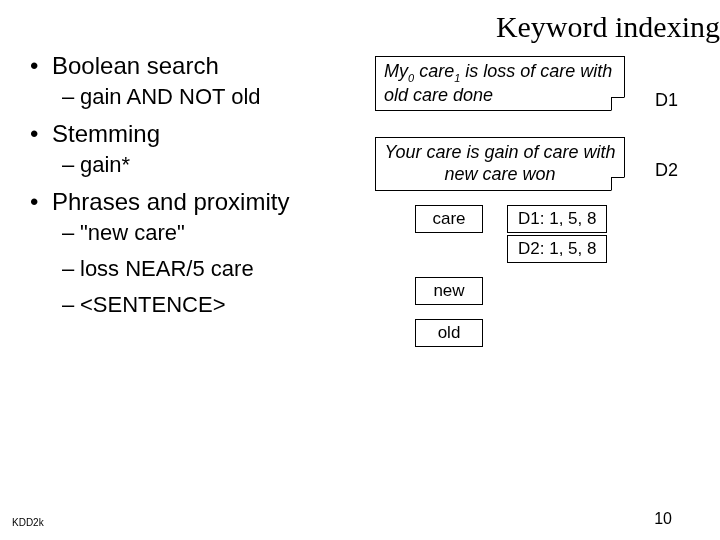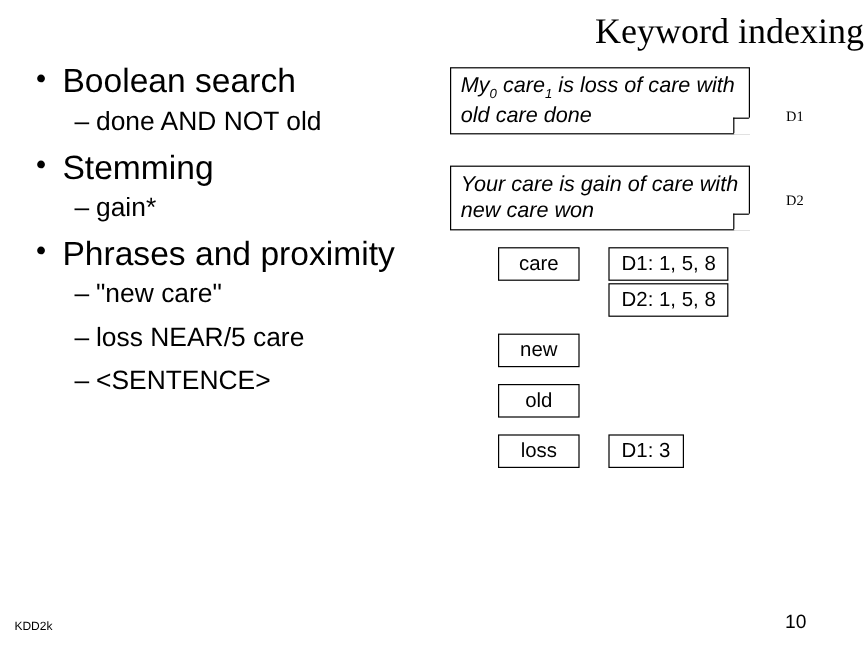--- a/index.html
+++ b/index.html
@@ -26,21 +26,21 @@
   }
   .left {
     width: 345px;
   }
   .right {
     width: 330px;
     position: relative;
     padding-top: 4px;
   }
   .bullet1 {
-    font-size: 28px;
+    font-size: 24px;
     margin-bottom: 4px;
     position: relative;
     padding-left: 22px;
   }
   .bullet1::before {
     content: "•";
     position: absolute;
     left: 0;
     top: 0;
     font-size: 24px;
@@ -81,22 +81,22 @@
   .fold::after {
     content: "";
     position: absolute;
     right: 0;
     bottom: 0;
     border-left: 14px solid transparent;
     border-bottom: 14px solid #fff;
   }
   .dlabel {
     position: absolute;
-    font-family: Liberation Serif, serif;
-    font-size: 12px;
+    font-family: Liberation Sans, sans-serif;
+    font-size: 18px;
   }
   .sub { font-size: 11px; vertical-align: sub; }
   .index-row {
     display: flex;
     align-items: flex-start;
     gap: 24px;
     margin-top: 14px;
   }
   .index-key {
     border: 1.5px solid #000;
@@ -129,32 +129,32 @@
     font-size: 10px;
     text-align: center;
   }
   .footer-right {
     position: absolute;
     right: 48px;
     bottom: 12px;
     font-size: 16px;
   }
   .docbox1 { width: 250px; }
-  .docbox2 { width: 250px; margin-top: 26px; }
+  .docbox2 { width: 250px; margin-top: 26px; text-align: center; }
 </style>
 </head>
 <body>
 
 <div class="title">Keyword indexing</div>
 
 <div class="content">
   <div class="left">
 
     <div class="bullet1">Boolean search</div>
-    <div class="bullet2">done AND NOT old</div>
+    <div class="bullet2">gain AND NOT old</div>
 
     <div class="bullet1">Stemming</div>
     <div class="bullet2">gain*</div>
 
     <div class="bullet1">Phrases and proximity</div>
     <div class="bullet2">"new care"</div>
     <div class="bullet2">loss NEAR/5 care</div>
     <div class="bullet2">&lt;SENTENCE&gt;</div>
 
   </div>
@@ -180,25 +180,19 @@
           <div class="index-val">D1: 1, 5, 8</div>
           <div class="index-val">D2: 1, 5, 8</div>
         </div>
       </div>
       <div class="index-row">
         <div class="index-key">new</div>
       </div>
       <div class="index-row">
         <div class="index-key">old</div>
       </div>
-      <div class="index-row">
-        <div class="index-key">loss</div>
-        <div class="index-vals">
-          <div class="index-val">D1: 3</div>
-        </div>
-      </div>
     </div>
 
   </div>
 </div>
 
 <div class="footer-left">KDD2k</div>
 <div class="footer-right">10</div>
 
 </body></html>

